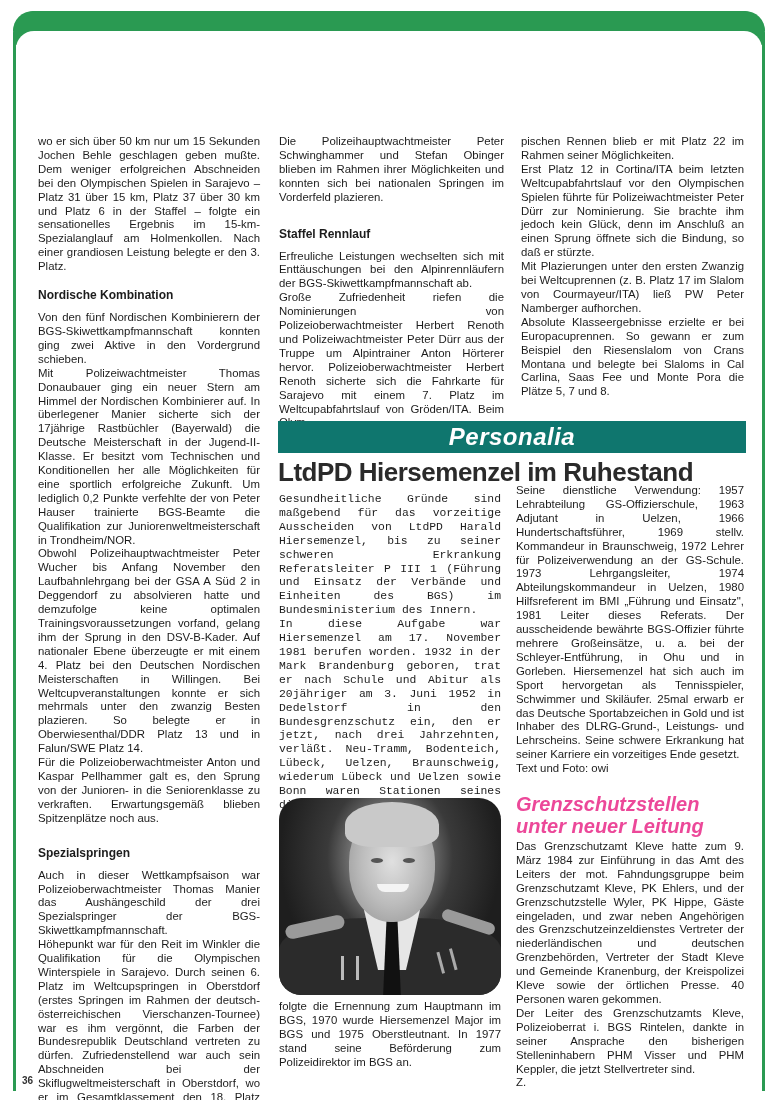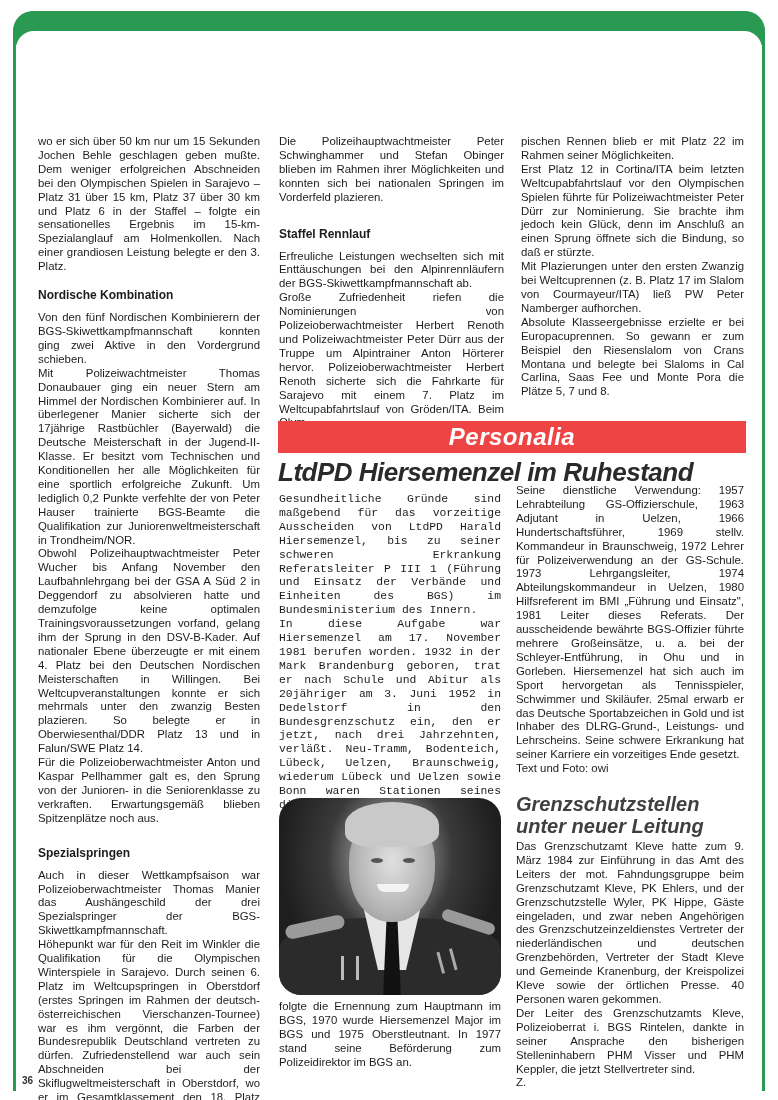--- a/index.html
+++ b/index.html
@@ -28,34 +28,34 @@
   }
   .col p { margin: 0; }
   .col h3 { margin: 0; font-size: 12px; font-weight: bold; line-height: 14px; }
   .c1 { left: 38px; top: 135px; width: 222px; }
   .c2 { left: 279px; top: 135px; width: 225px; }
   .c3 { left: 521px; top: 135px; width: 223px; }
   .gap { height: 14px; }
   .gap2 { height: 9px; }
   .banner {
     position: absolute; left: 278px; top: 421px; width: 468px; height: 32px;
-    background: #ef4444; color: #ffffff; font-style: italic; font-weight: bold;
+    background: #0f766e; color: #ffffff; font-style: italic; font-weight: bold;
     font-size: 24px; text-align: center; line-height: 32px; letter-spacing: 0.5px;
   }
   .headline {
     position: absolute; left: 278px; top: 457px; width: 470px;
-    font-size: 26px; font-weight: bold; font-style: italic; color: #2a2a2a;
+    font-size: 26px; font-weight: bold; color: #2a2a2a;
     letter-spacing: -0.5px; line-height: 30px; white-space: nowrap;
   }
   .a1 { left: 279px; top: 493px; width: 222px; font-family: Liberation Mono, monospace; }
   .a2 { left: 279px; top: 1000px; width: 222px; }
   .a3 { left: 516px; top: 471px; width: 228px; margin-top: 13px; }
   .sub-headline {
     position: absolute; left: 516px; top: 793px; width: 228px;
-    font-size: 20px; font-weight: bold; font-style: italic; color: #404040; line-height: 22px;
+    font-size: 20px; font-weight: bold; font-style: italic; color: #ec4899; line-height: 22px;
   }
   .a4 { left: 516px; top: 840px; width: 228px; }
   .photo {
     position: absolute; left: 279px; top: 798px; width: 222px; height: 197px;
     background: radial-gradient(ellipse at 50% 30%, #bdbdbd 0%, #8a8a8a 18%, #3a3a3a 40%, #1e1e1e 70%);
     border-radius: 22px;
     overflow: hidden;
   }
   .photo .head {
     position: absolute; left: 70px; top: 14px; width: 86px; height: 110px;

